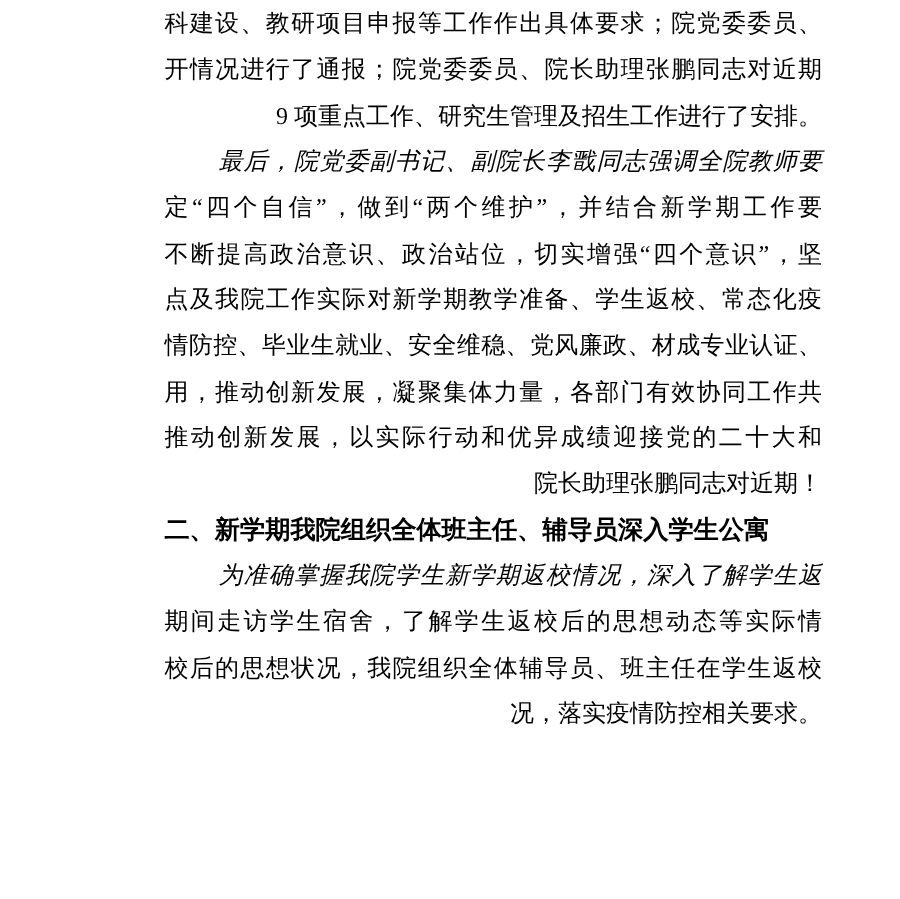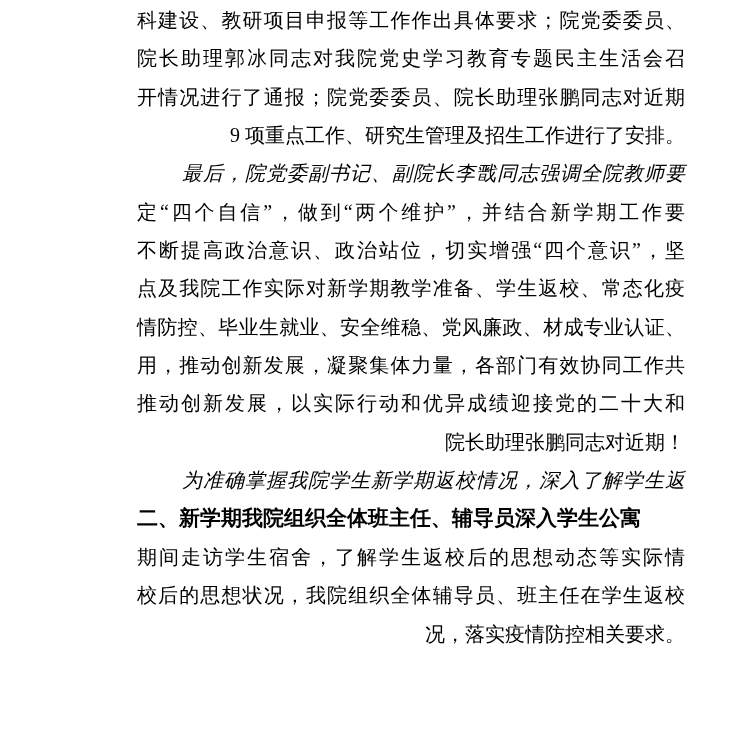--- a/index.html
+++ b/index.html
@@ -53,34 +53,33 @@
     text-align-last: auto;
   }
 </style>
 </head>
 <body>
 
 <div class="page">
   <div class="doc">
 
     <div class="ln j">科建设、教研项目申报等工作作出具体要求；院党委委员、</div>
-    <div class="ln j">院长助理郭冰同志对我院党史学习教育专题民主生活会召</div>
     <div class="ln j">开情况进行了通报；院党委委员、院长助理张鹏同志对近期</div>
     <div class="ln end">9 项重点工作、研究生管理及招生工作进行了安排。</div>
 
     <div class="ln j indent">最后，院党委副书记、副院长李戬同志强调全院教师要</div>
     <div class="ln j">定“四个自信”，做到“两个维护”，并结合新学期工作要</div>
     <div class="ln j">不断提高政治意识、政治站位，切实增强“四个意识”，坚</div>
     <div class="ln j">点及我院工作实际对新学期教学准备、学生返校、常态化疫</div>
     <div class="ln j">情防控、毕业生就业、安全维稳、党风廉政、材成专业认证、</div>
     <div class="ln j">用，推动创新发展，凝聚集体力量，各部门有效协同工作共</div>
     <div class="ln j">推动创新发展，以实际行动和优异成绩迎接党的二十大和</div>
     <div class="ln end">院长助理张鹏同志对近期！</div>
 
+    <div class="ln heading">二、新学期我院组织全体班主任、辅导员深入学生公寓</div>
+
     <div class="ln j indent">为准确掌握我院学生新学期返校情况，深入了解学生返</div>
-
-    <div class="ln heading">二、新学期我院组织全体班主任、辅导员深入学生公寓</div>
     <div class="ln j">期间走访学生宿舍，了解学生返校后的思想动态等实际情</div>
     <div class="ln j">校后的思想状况，我院组织全体辅导员、班主任在学生返校</div>
     <div class="ln end">况，落实疫情防控相关要求。</div>
 
   </div>
 </div>
 
 </body></html>

